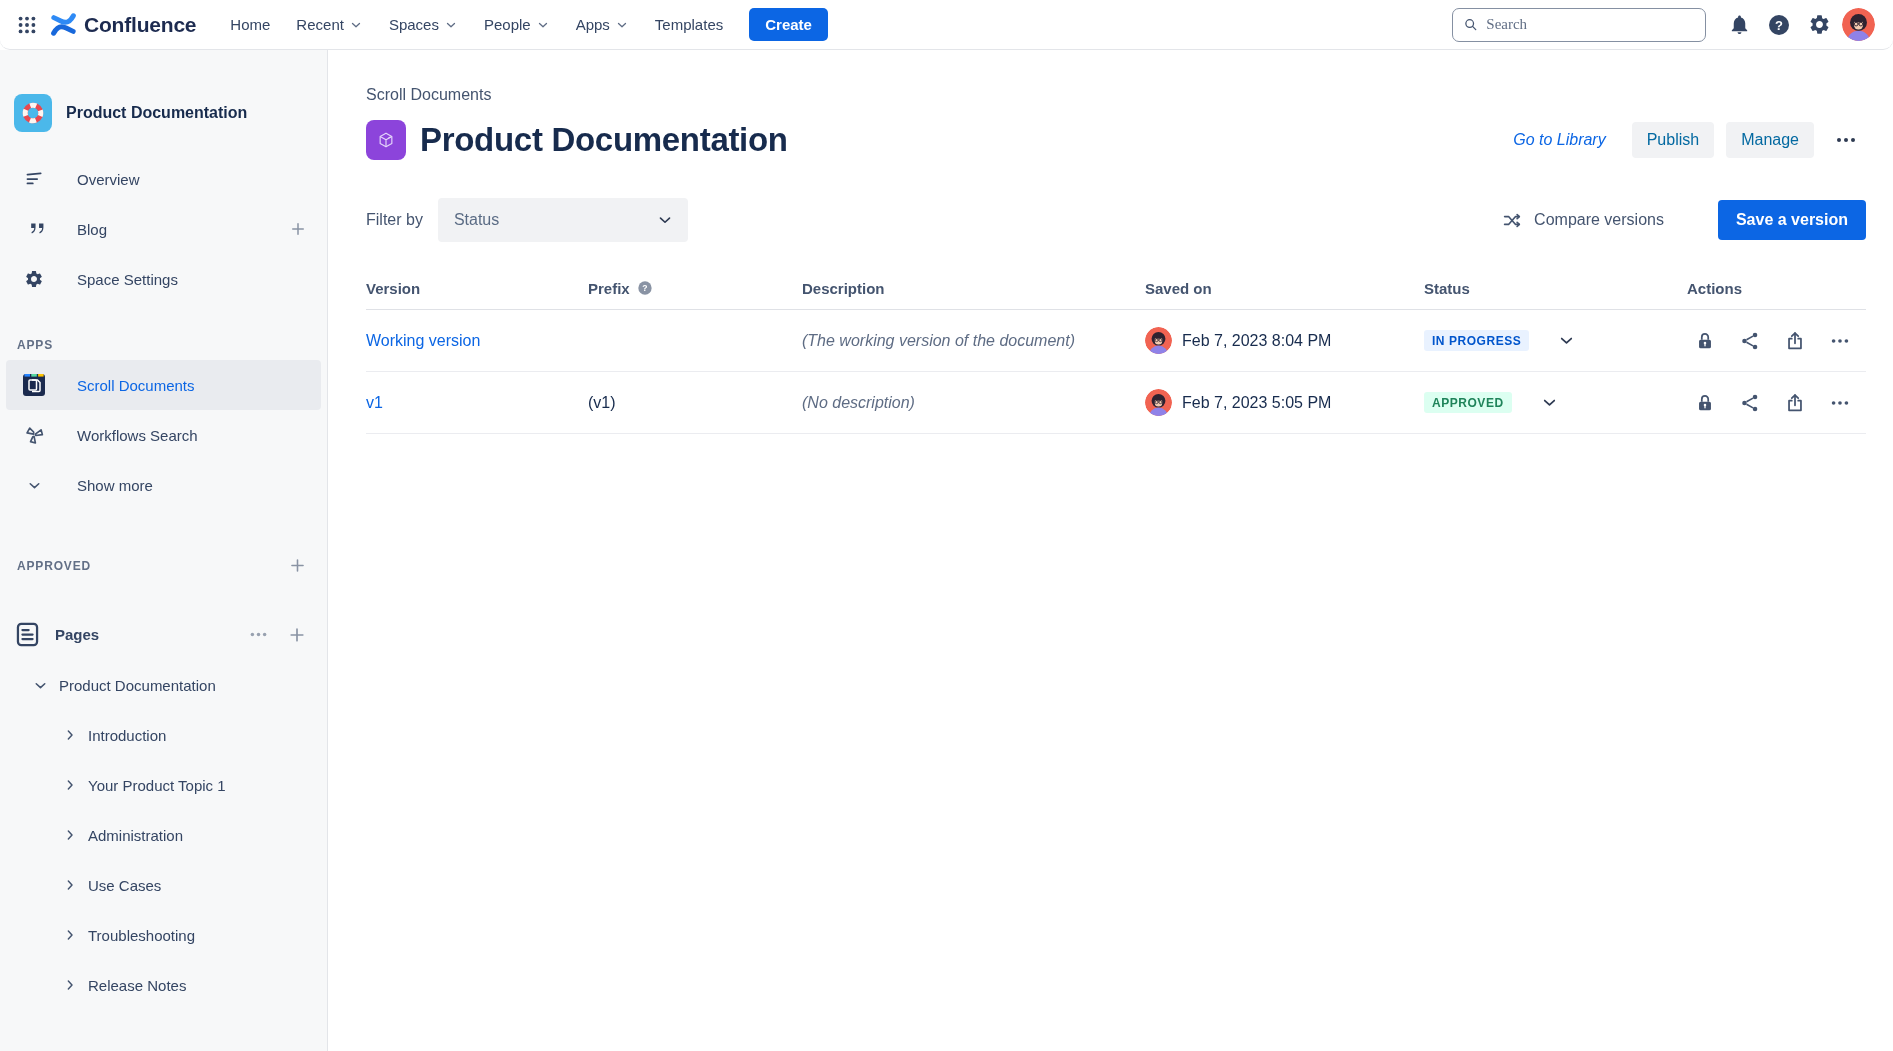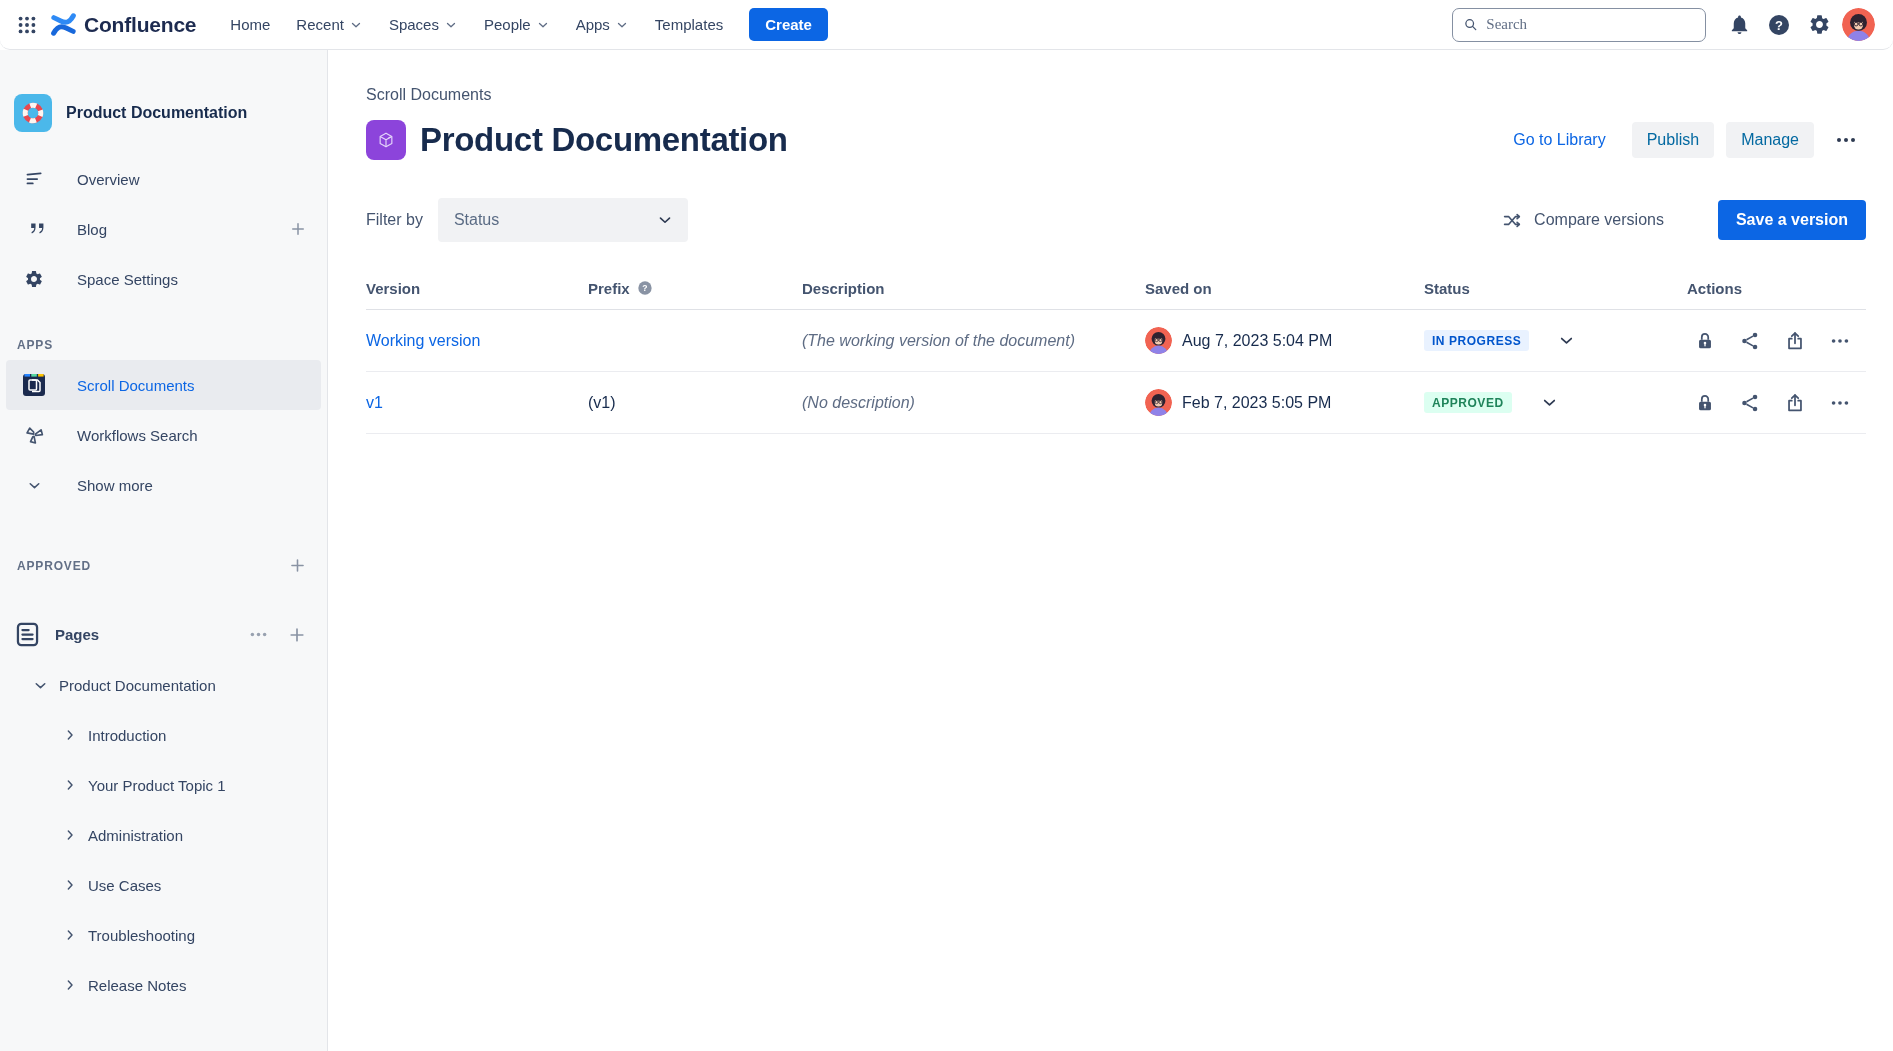--- a/index.html
+++ b/index.html
@@ -85,21 +85,21 @@
 
   
   .main { position:absolute; top:50px; left:329px; right:0; bottom:0; background:#fff;
     padding:36px 27px 0 37px; }
   .breadcrumb { font-size:16px; color:#44546F; cursor:pointer; }
   .title-row { margin-top:16px; display:flex; align-items:center; }
   .doc-icon { width:40px; height:40px; border-radius:8px; background:#8C44DB;
     display:flex; align-items:center; justify-content:center; margin-right:14px; }
   .page-title { font-size:33px; font-weight:700; color:#172B4D; letter-spacing:-0.3px; }
   .title-actions { margin-left:auto; display:flex; align-items:center; gap:12px; }
-  .link-btn { background:none; border:none; color:#0C66E4; font-size:16px; font-weight:500; margin-right:14px; }
+  .link-btn { background:none; border:none; color:#0C66E4; font-size:16px; font-weight:500; margin-right:14px;font-style:italic; }
   .subtle-btn {
     background:#F1F2F4; border:none; border-radius:4px; color:#0369a1;
     font-size:16px; padding:9px 15px;
   }
   .more-btn { background:none; border:none; padding:6px 8px; border-radius:4px; }
 
   .filter-row { margin-top:38px; display:flex; align-items:center; }
   .filter-label { font-size:16px; color:#44546F; }
   .dropdown {
     margin-left:15px; width:250px; height:44px; background:#F1F2F4; border:none;
@@ -492,21 +492,21 @@
     </div>
 
     <div class="vrow body">
       <div class="cell-version"><a>Working version</a></div>
       <div class="cell-prefix"></div>
       <div class="cell-desc">(The working version of the document)</div>
       <div class="cell-saved">
         <svg width="27" height="27" viewBox="0 0 32 32" style="border-radius:50%">
             <use href="#sym-avatar"></use>
           </svg>
-        <span>Aug 7, 2023 5:04 PM</span>
+        <span>Feb 7, 2023 8:04 PM</span>
       </div>
       <div class="cell-status">
         <span class="badge inprogress">IN PROGRESS</span>
         <svg width="19" height="19" viewBox="0 0 24 24" style="color:#2E3A52">
             <use href="#sym-chevdown"></use>
           </svg>
       </div>
       <div class="cell-actions">
         <button class="iconbtn">
           <svg width="22" height="22" viewBox="0 0 24 24">

